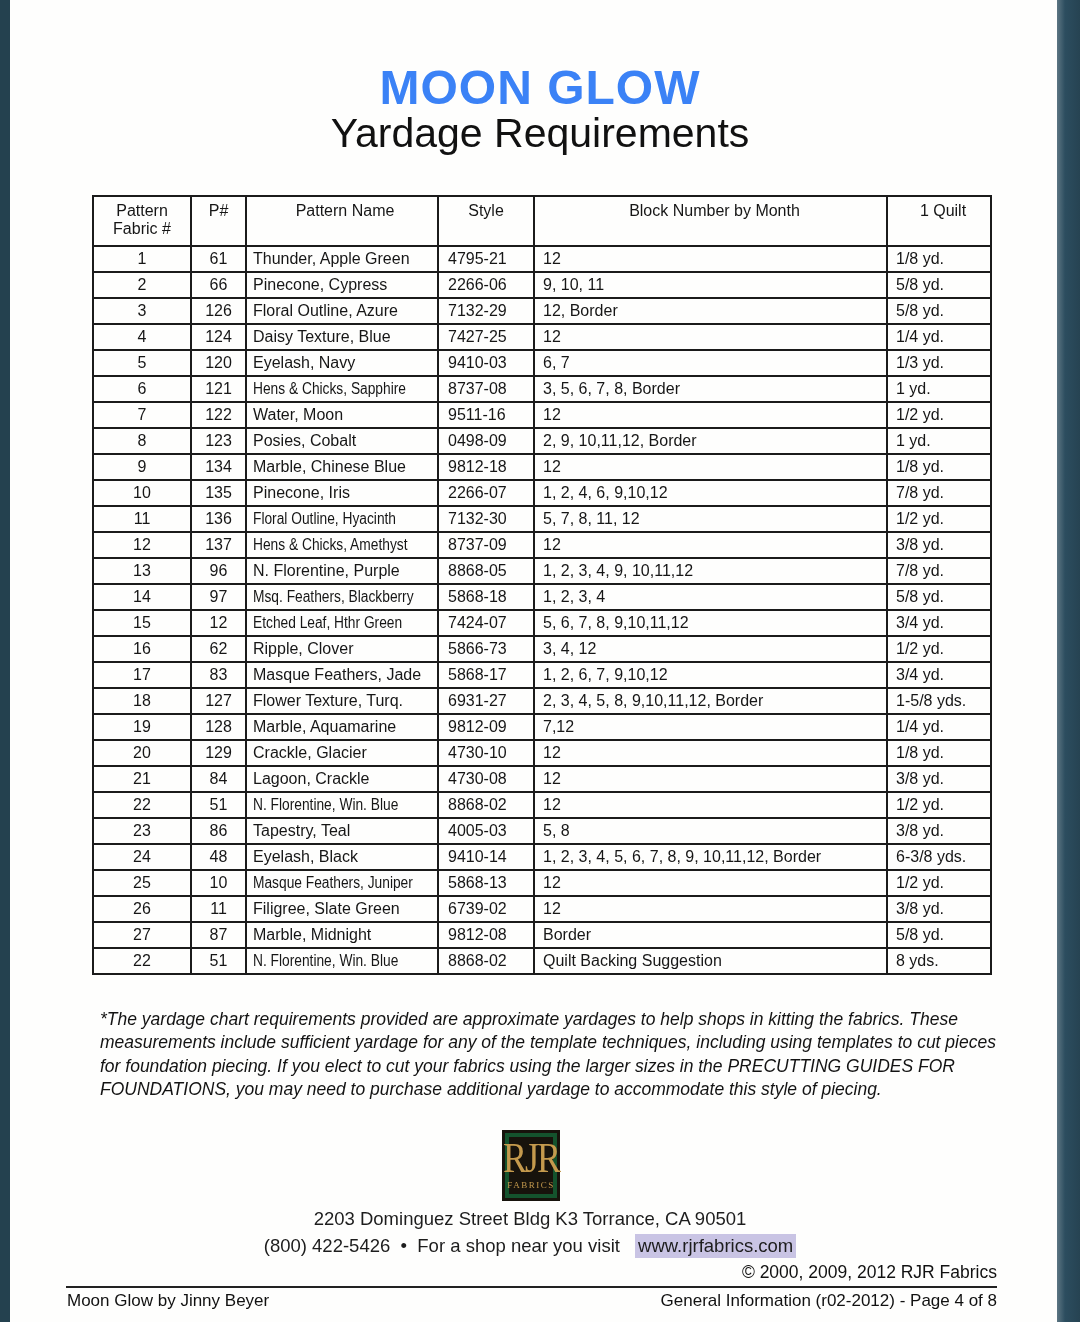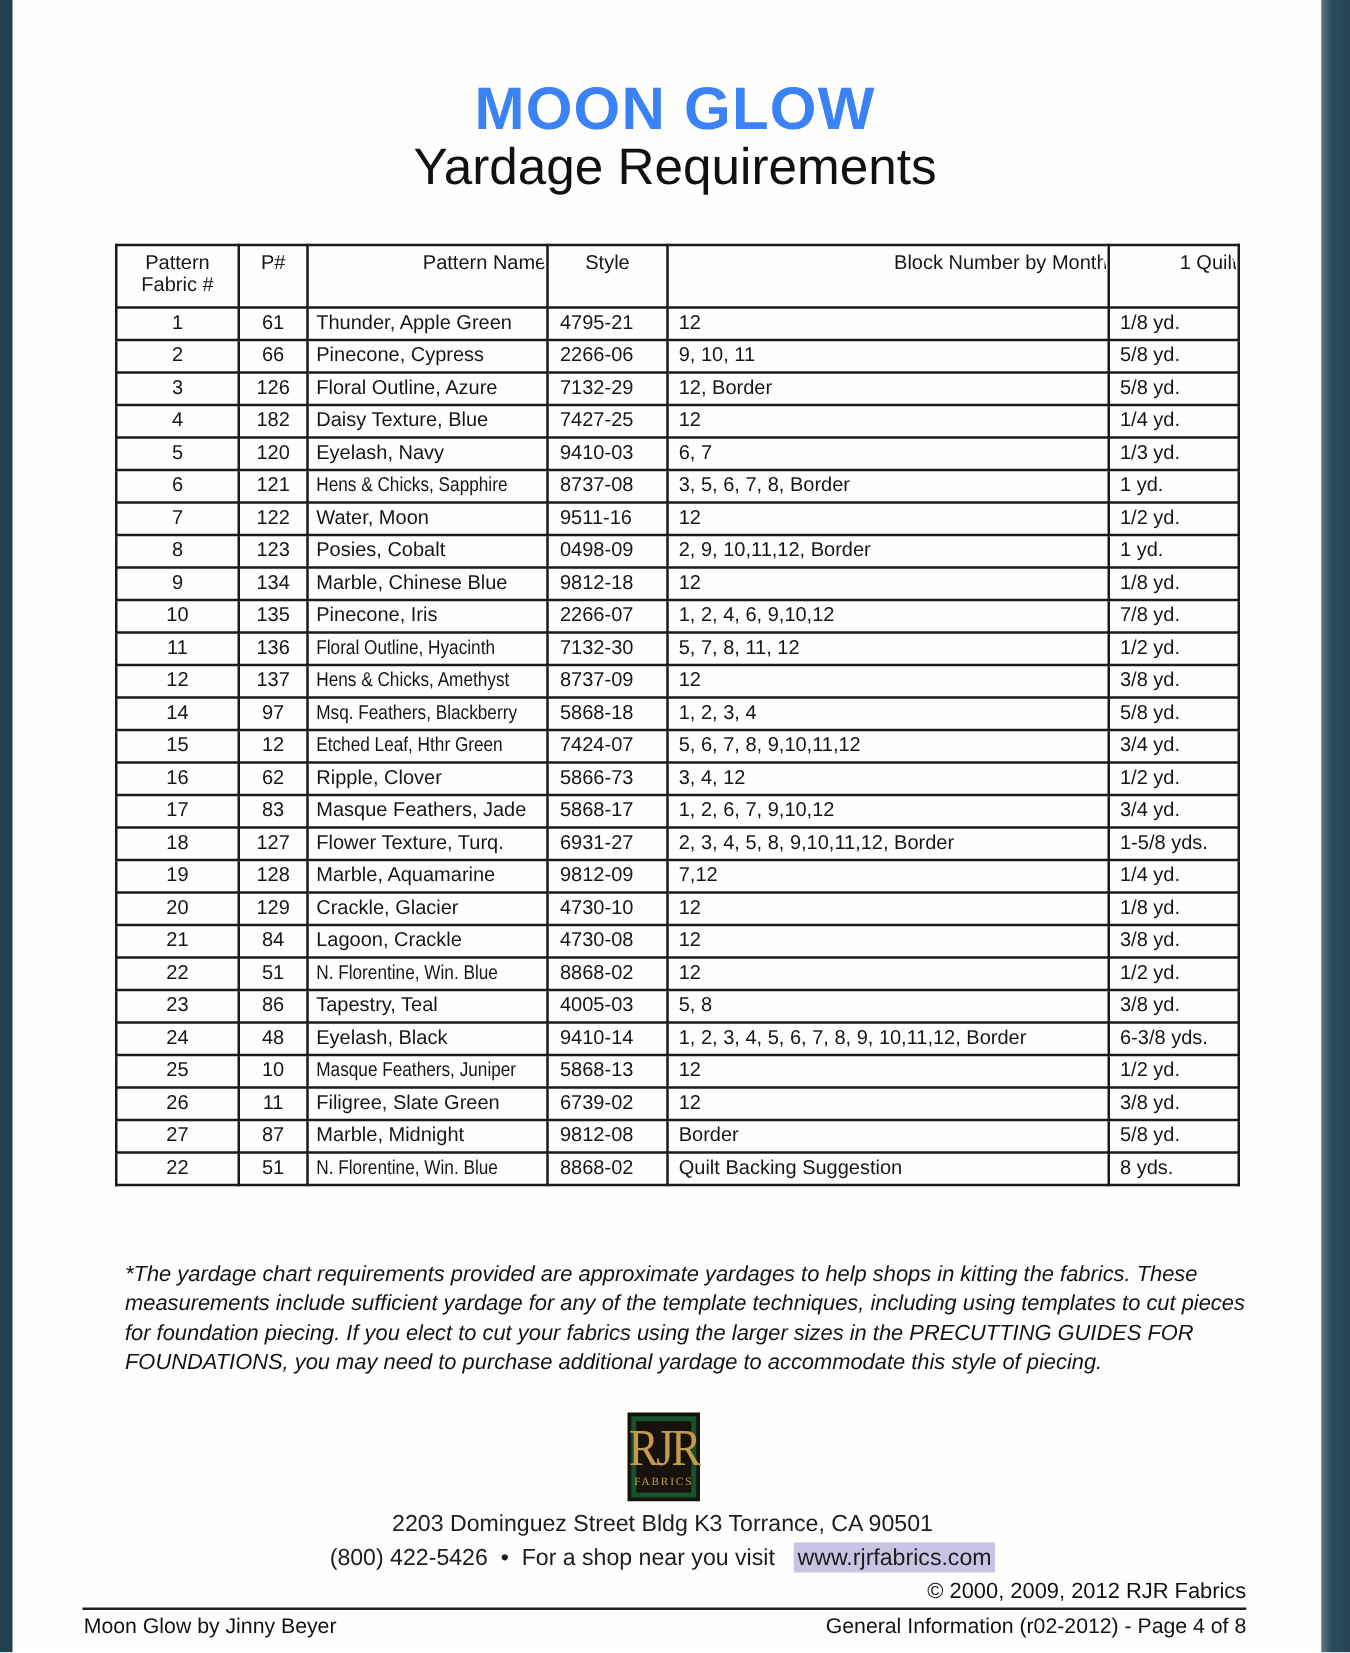--- a/index.html
+++ b/index.html
@@ -63,21 +63,21 @@
   }
   table.yardage tbody td { height: 26px; vertical-align: middle; }
 
   .col-fabric { width: 98px; text-align: center; }
   .col-p      { width: 55px; text-align: center; }
   .col-name   { width: 192px; text-align: left; padding-left: 6px; }
   .col-style  { width: 96px; text-align: left; padding-left: 9px; }
   .col-block  { width: 353px; text-align: left; padding-left: 8px; }
   .col-quilt  { width: 104px; text-align: left; padding-left: 8px; }
 
-  th.col-name, th.col-block, th.col-quilt { text-align: right; border-radius: 20px; }
+  th.col-name, th.col-block, th.col-quilt { text-align: center; border-radius: 20px; }
   th.col-style { text-align: center; padding-left: 0; }
 
   .squeeze { display: inline-block; transform: scaleX(0.86); transform-origin: left center; }
 
   .footnote {
     position: absolute; top: 1008px; left: 100px;
     width: 898px;
     font-style: italic;
     font-size: 17.5px;
     line-height: 1.33;
@@ -194,21 +194,21 @@
         <tr>
           <td class="col-fabric">3</td>
           <td class="col-p">126</td>
           <td class="col-name">Floral Outline, Azure</td>
           <td class="col-style">7132-29</td>
           <td class="col-block">12, Border</td>
           <td class="col-quilt">5/8 yd.</td>
         </tr>
         <tr>
           <td class="col-fabric">4</td>
-          <td class="col-p">182</td>
+          <td class="col-p">124</td>
           <td class="col-name">Daisy Texture, Blue</td>
           <td class="col-style">7427-25</td>
           <td class="col-block">12</td>
           <td class="col-quilt">1/4 yd.</td>
         </tr>
         <tr>
           <td class="col-fabric">5</td>
           <td class="col-p">120</td>
           <td class="col-name">Eyelash, Navy</td>
           <td class="col-style">9410-03</td>
@@ -265,20 +265,28 @@
         </tr>
         <tr>
           <td class="col-fabric">12</td>
           <td class="col-p">137</td>
           <td class="col-name"><span class="squeeze">Hens &amp; Chicks, Amethyst</span></td>
           <td class="col-style">8737-09</td>
           <td class="col-block">12</td>
           <td class="col-quilt">3/8 yd.</td>
         </tr>
         <tr>
+          <td class="col-fabric">13</td>
+          <td class="col-p">96</td>
+          <td class="col-name">N. Florentine, Purple</td>
+          <td class="col-style">8868-05</td>
+          <td class="col-block">1, 2, 3, 4, 9, 10,11,12</td>
+          <td class="col-quilt">7/8 yd.</td>
+        </tr>
+        <tr>
           <td class="col-fabric">14</td>
           <td class="col-p">97</td>
           <td class="col-name"><span class="squeeze">Msq. Feathers, Blackberry</span></td>
           <td class="col-style">5868-18</td>
           <td class="col-block">1, 2, 3, 4</td>
           <td class="col-quilt">5/8 yd.</td>
         </tr>
         <tr>
           <td class="col-fabric">15</td>
           <td class="col-p">12</td>

